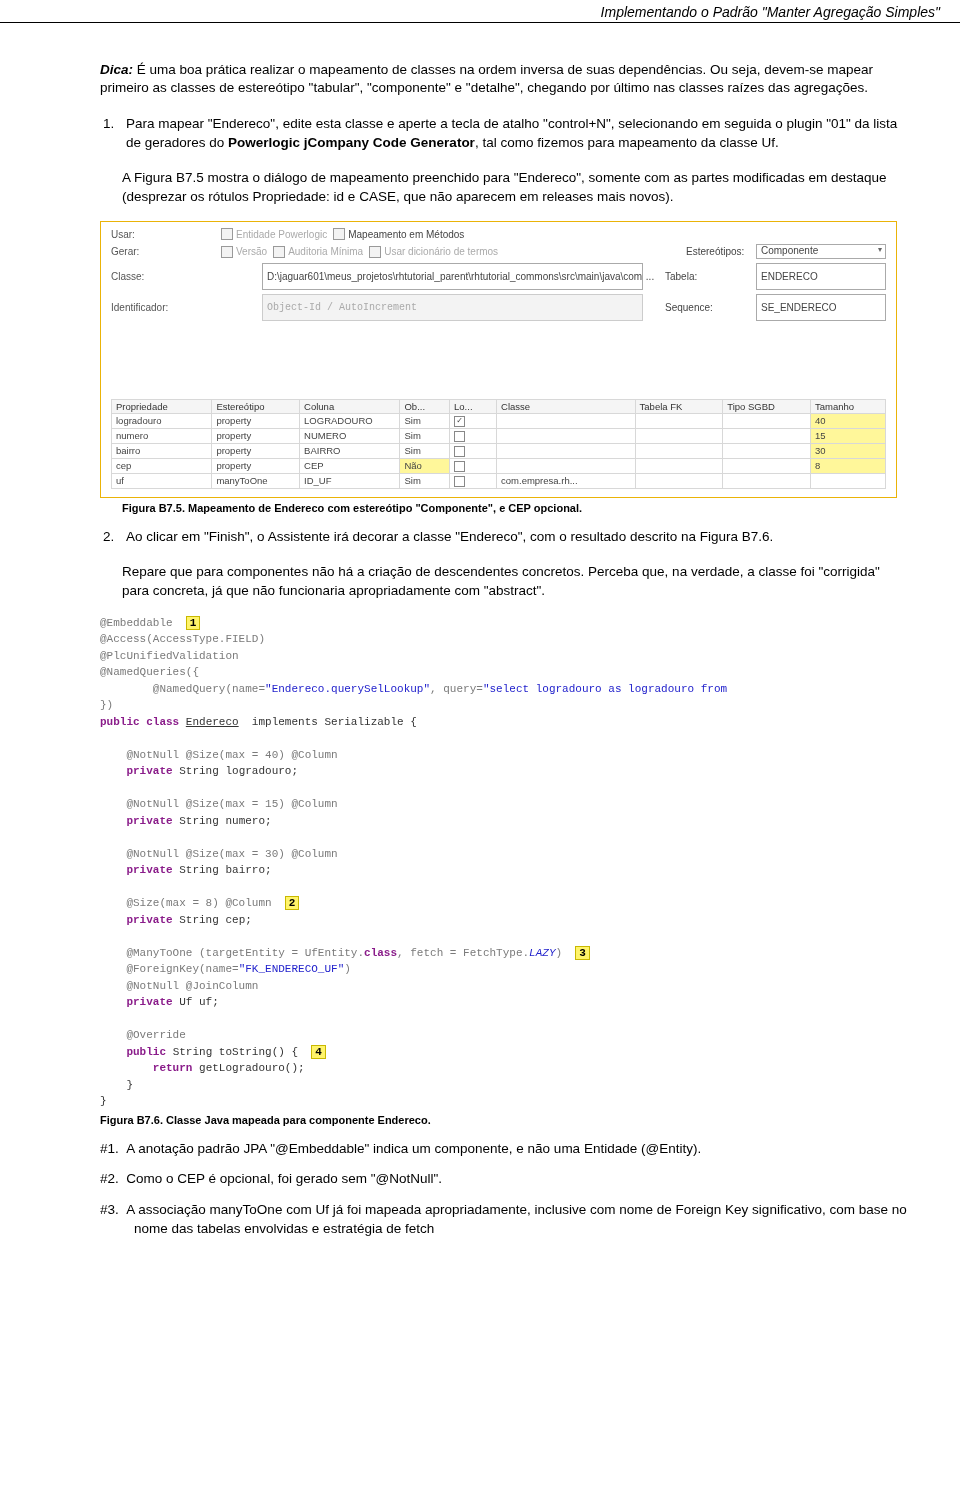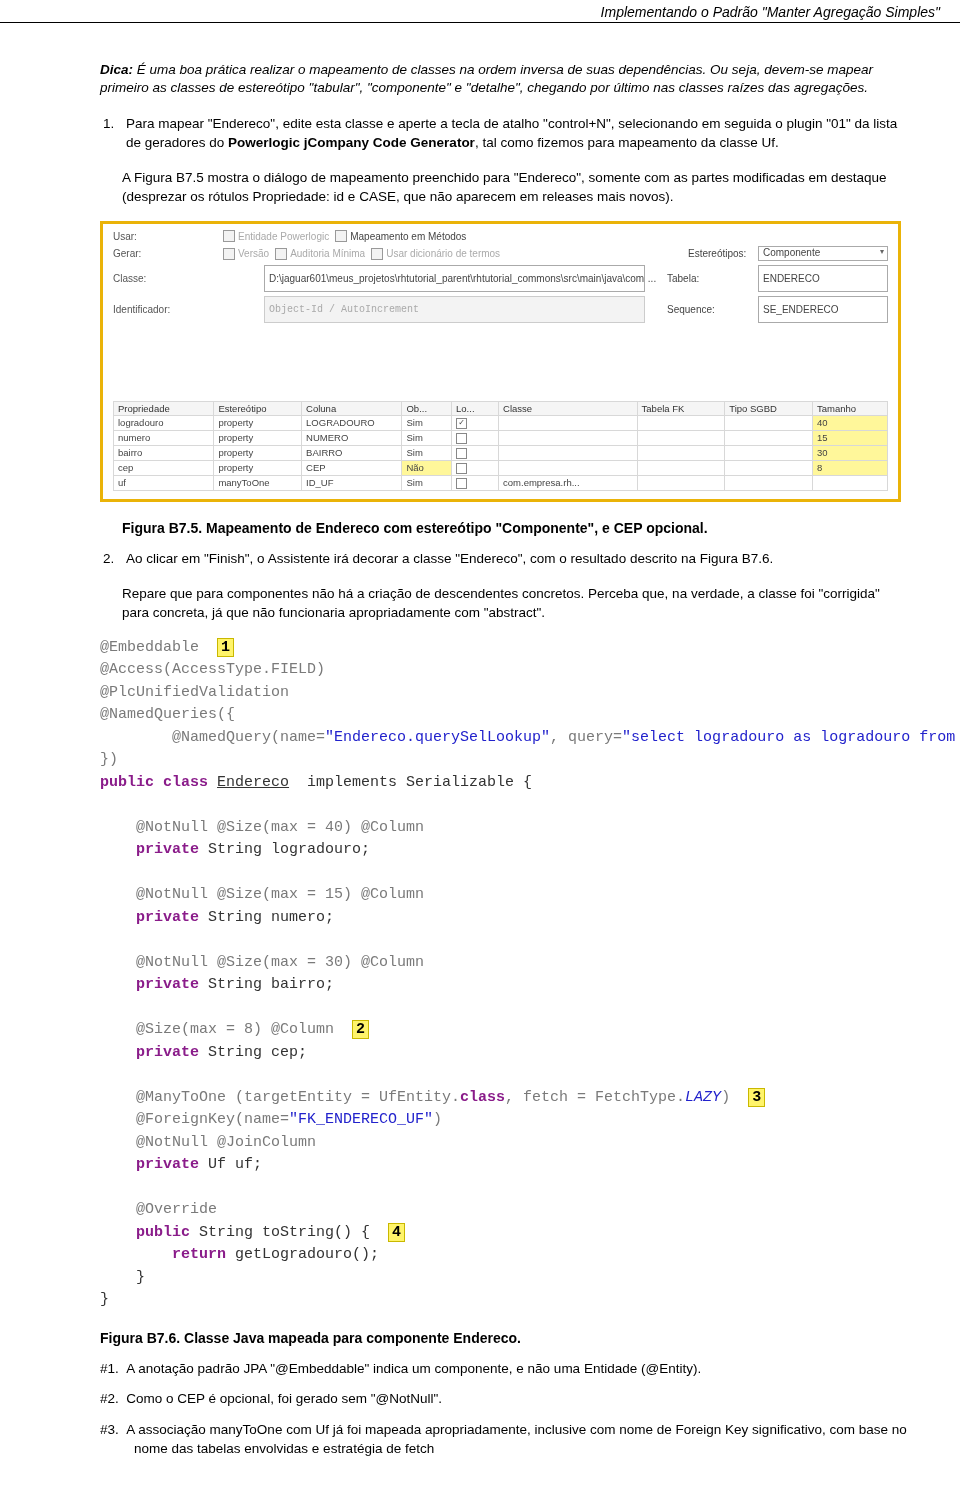--- a/index.html
+++ b/index.html
@@ -1,47 +1,47 @@
 <!DOCTYPE html>
 <html><head>
 <meta charset="utf-8">
 <style>
   body { font-family: Arial, sans-serif; font-size: 13.5px; color: #000; margin: 0; padding: 0; background: #fff; width: 960px; }
   .page { padding: 10px 50px 30px 50px; }
   .header-title { font-style: italic; text-align: right; font-size: 14px; padding: 4px 20px 2px 0; border-bottom: 1px solid #000; margin-bottom: 28px; }
   .tip { margin: 0 0 18px 50px; line-height: 1.35; }
   .tip .label { font-weight: bold; font-style: italic; }
-  .tip .body { font-style: italic; }
+  .tip .body { }
   ol.main { margin: 0 0 0 28px; padding-left: 40px; }
   ol.main > li { margin-bottom: 16px; line-height: 1.4; padding-left: 8px; }
   .para { margin: 14px 0 14px 72px; line-height: 1.4; }
   .bold { font-weight: bold; }
-  .caption { font-weight: bold; font-size: 14px; margin: 18px 0 14px 72px; }
+  .caption { font-weight: bold; font-size: 11px; margin: 4px 0 14px 72px; }
 
   
-  .shot1 { margin: 10px 0 4px 50px; border: 3px solid #eab308; background: #fff; width: 795px; font-family: 'Segoe UI', Arial, sans-serif; font-size: 10px; color: #444; }
+  .shot1 { margin: 10px 0 4px 50px; border: 1px solid #eab308; background: #fff; width: 795px; font-family: 'Segoe UI', Arial, sans-serif; font-size: 10px; color: #444; }
   .s1-top { padding: 6px 10px 4px 10px; }
   .s1-row { display: flex; align-items: center; margin-bottom: 4px; }
   .s1-lab { width: 110px; color: #555; }
   .s1-chk { display: inline-block; width: 10px; height: 10px; border: 1px solid #999; margin-right: 3px; vertical-align: middle; background: #f3f3f3; }
   .s1-dis { color: #aaa; }
   .s1-inp { border: 1px solid #aaa; padding: 6px 4px; background: #fff; height: 13px; line-height: 13px; overflow: hidden; white-space: nowrap; margin-left: 41px; }
   .s1-sel { border: 1px solid #aaa; padding: 0 4px; background: #fff; height: 13px; position: relative; }
   .s1-sel::after { content: "▾"; position: absolute; right: 3px; font-size: 8px; color: #666; }
   .s1-inp.dis { background: #f3f3f3; color: #aaa; border-color: #ccc; font-family: Liberation Mono, monospace; }
   .s1-mid { height: 30px; background: #fff; }
   .s1-tablewrap { padding: 0 10px 8px 10px; margin-top: 40px; }
   table.s1t { border-collapse: collapse; width: 100%; font-size: 9.5px; }
   table.s1t th, table.s1t td { border: 1px solid #d8d8d8; padding: 1px 4px; text-align: left; white-space: nowrap; overflow: hidden; }
   table.s1t th { background: #f5f5f5; font-weight: normal; color: #333; }
   .hl { background: #fff79a; }
   .ckbox { display: inline-block; width: 9px; height: 9px; border: 1px solid #888; vertical-align: middle; line-height: 7px; font-size: 8px; text-align: center; }
 
   
-  .shot2 { margin: 10px 0 4px 50px; background: #fff; font-family: Consolas, 'Courier New', monospace; font-size: 15px; line-height: 1.5; white-space: pre; color: #333; }
+  .shot2 { margin: 10px 0 4px 50px; background: #fff; font-family: Consolas, 'Courier New', monospace; font-size: 11px; line-height: 1.5; white-space: pre; color: #333; }
   .c-ann { color: #7a7a7a; }
   .c-kw { color: #8a1c8a; font-weight: bold; }
   .c-str { color: #2222cc; }
   .c-tag { background: #fff46a; color: #000; font-weight: bold; padding: 0 3px; border: 1px solid #c9b800; }
   .c-und { text-decoration: underline; text-decoration-style: solid; }
 
   ol.hash { list-style: none; margin: 0 0 0 50px; padding: 0; }
   ol.hash > li { margin-bottom: 12px; line-height: 1.4; padding-left: 34px; text-indent: -34px; }
   ol.hash .num { color: #000; }
 </style>

